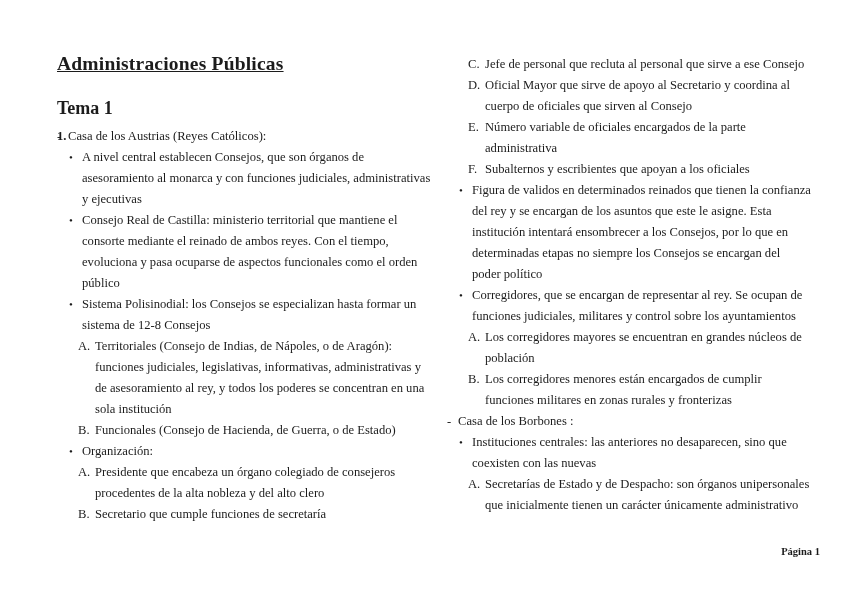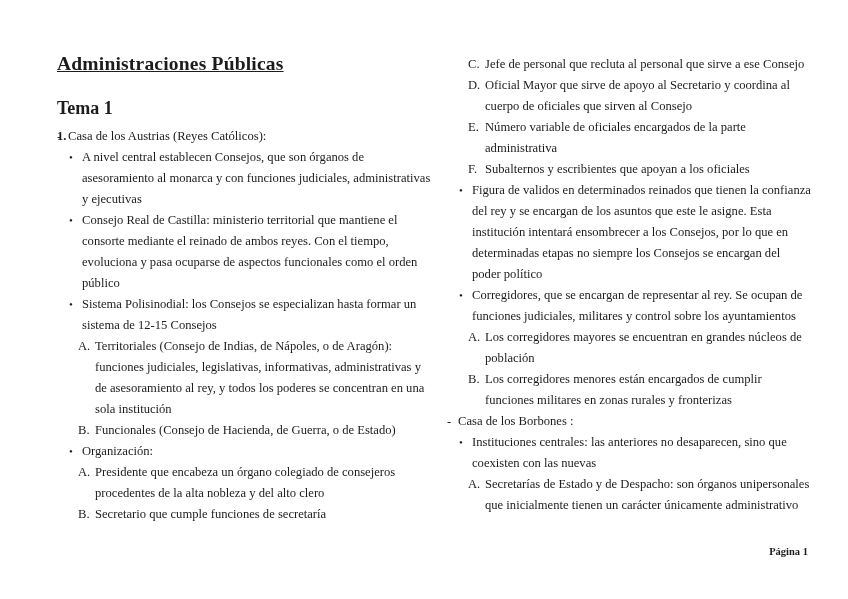--- a/index.html
+++ b/index.html
@@ -38,40 +38,40 @@
 
   .block { position: relative; }
   .marker { position: absolute; top: 0; }
   .ind-h { padding-left: 17px; } .ind-h .marker { left: 0; }
   .ind-0 { padding-left: 11px; } .ind-0 .marker { left: 0; }
   .ind-1 { padding-left: 25px; } .ind-1 .marker { left: 12px; font-size: 11px; }
   .ind-2 { padding-left: 38px; } .ind-2 .marker { left: 21px; }
 
   .footer {
     position: absolute;
-    right: 40px;
+    right: 28px;
     bottom: 42px;
     font-size: 10.5px;
     font-weight: bold;
     font-family: "Liberation Serif", serif;
     color: #1c1c1c;
   }
 </style>
 </head>
 <body>
 
 <div class="page">
   <div class="col col-left">
       <div class="title">Administraciones Públicas</div>
       <div class="tema">Tema 1</div>
       <div class="block h1 ind-h"><span class="marker">1.</span></div>
       <div class="block ind-0"><span class="marker">-</span><span class="txt">Casa de los Austrias (Reyes Católicos):</span></div>
       <div class="block ind-1"><span class="marker">•</span><span class="txt">A nivel central establecen Consejos, que son órganos de asesoramiento al monarca y con funciones judiciales, administrativas y ejecutivas</span></div>
       <div class="block ind-1"><span class="marker">•</span><span class="txt">Consejo Real de Castilla: ministerio territorial que mantiene el consorte mediante el reinado de ambos reyes. Con el tiempo, evoluciona y pasa ocuparse de aspectos funcionales como el orden público</span></div>
-      <div class="block ind-1"><span class="marker">•</span><span class="txt">Sistema Polisinodial: los Consejos se especializan hasta formar un sistema de 12-15 Consejos</span></div>
+      <div class="block ind-1"><span class="marker">•</span><span class="txt">Sistema Polisinodial: los Consejos se especializan hasta formar un sistema de 12-8 Consejos</span></div>
       <div class="block ind-2"><span class="marker">A.</span><span class="txt">Territoriales (Consejo de Indias, de Nápoles, o de Aragón): funciones judiciales, legislativas, informativas, administrativas y de asesoramiento al rey, y todos los poderes se concentran en una sola institución</span></div>
       <div class="block ind-2"><span class="marker">B.</span><span class="txt">Funcionales (Consejo de Hacienda, de Guerra, o de Estado)</span></div>
       <div class="block ind-1"><span class="marker">•</span><span class="txt">Organización:</span></div>
       <div class="block ind-2"><span class="marker">A.</span><span class="txt">Presidente que encabeza un órgano colegiado de consejeros procedentes de la alta nobleza y del alto clero</span></div>
       <div class="block ind-2"><span class="marker">B.</span><span class="txt">Secretario que cumple funciones de secretaría</span></div>
     </div>
   <div class="col col-right">
       <div class="block ind-2"><span class="marker">C.</span><span class="txt">Jefe de personal que recluta al personal que sirve a ese Consejo</span></div>
       <div class="block ind-2"><span class="marker">D.</span><span class="txt">Oficial Mayor que sirve de apoyo al Secretario y coordina al cuerpo de oficiales que sirven al Consejo</span></div>
       <div class="block ind-2"><span class="marker">E.</span><span class="txt">Número variable de oficiales encargados de la parte administrativa</span></div>

